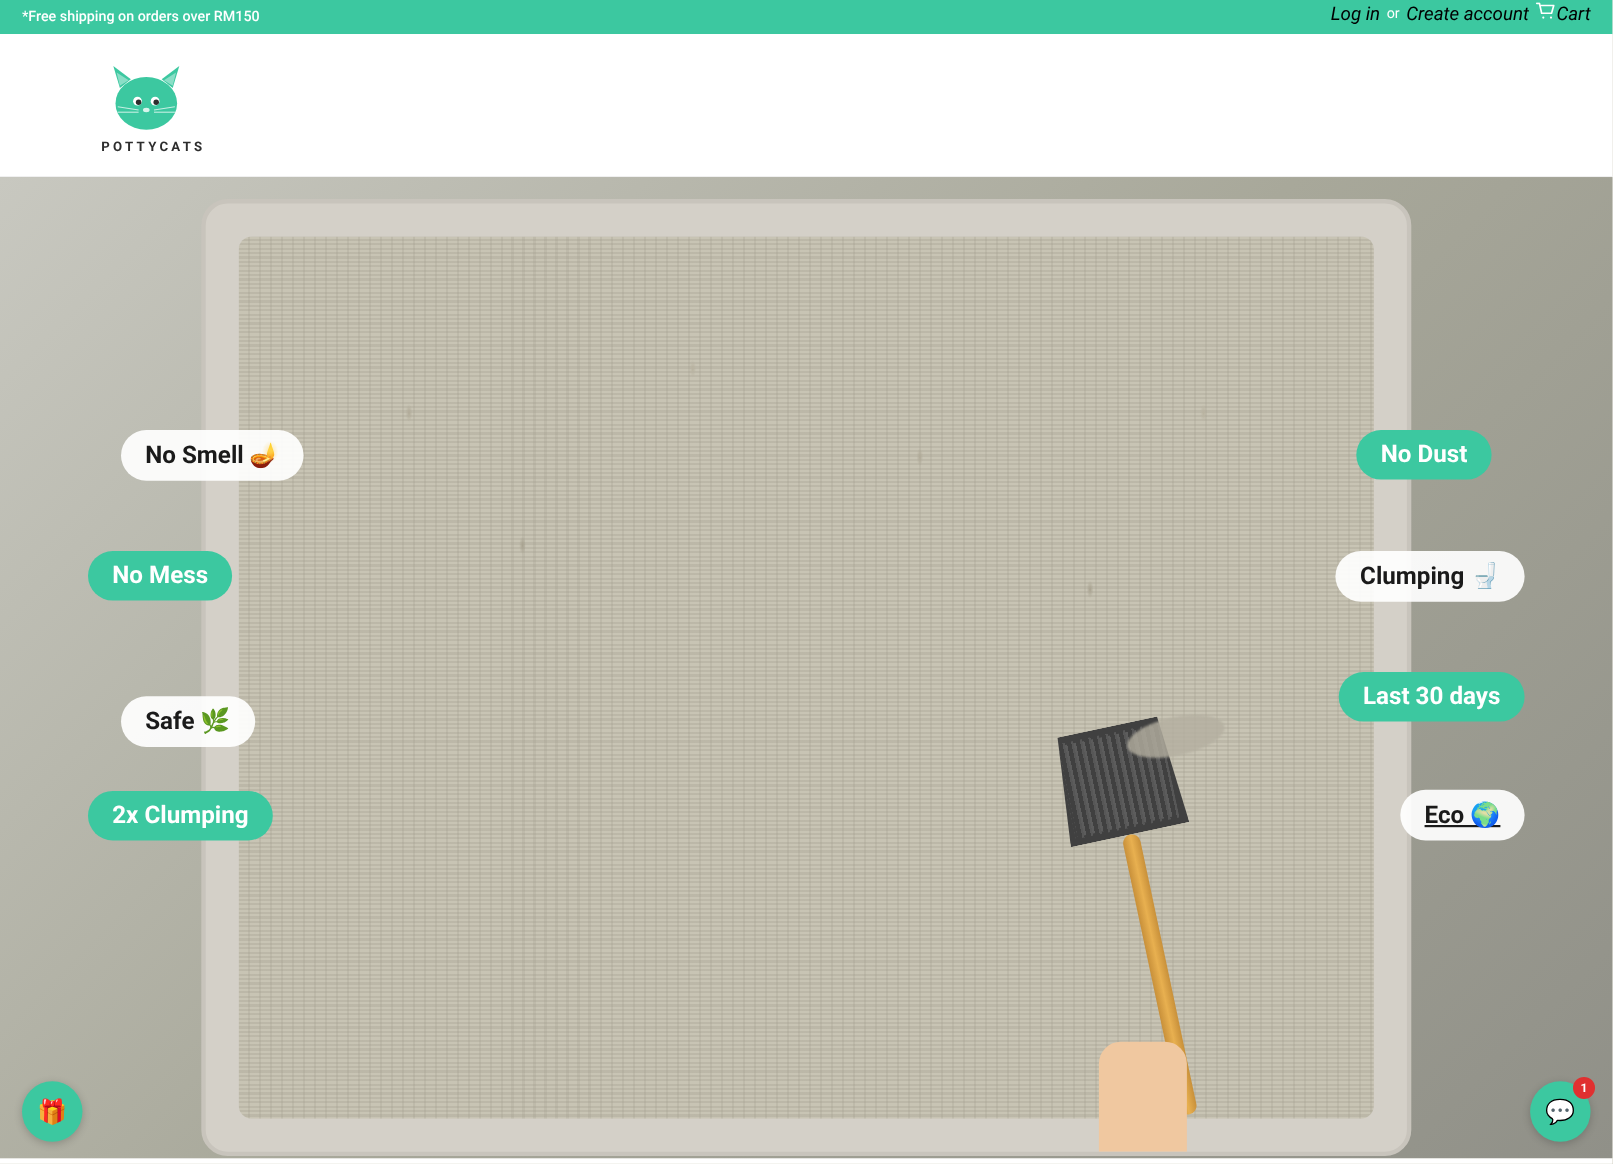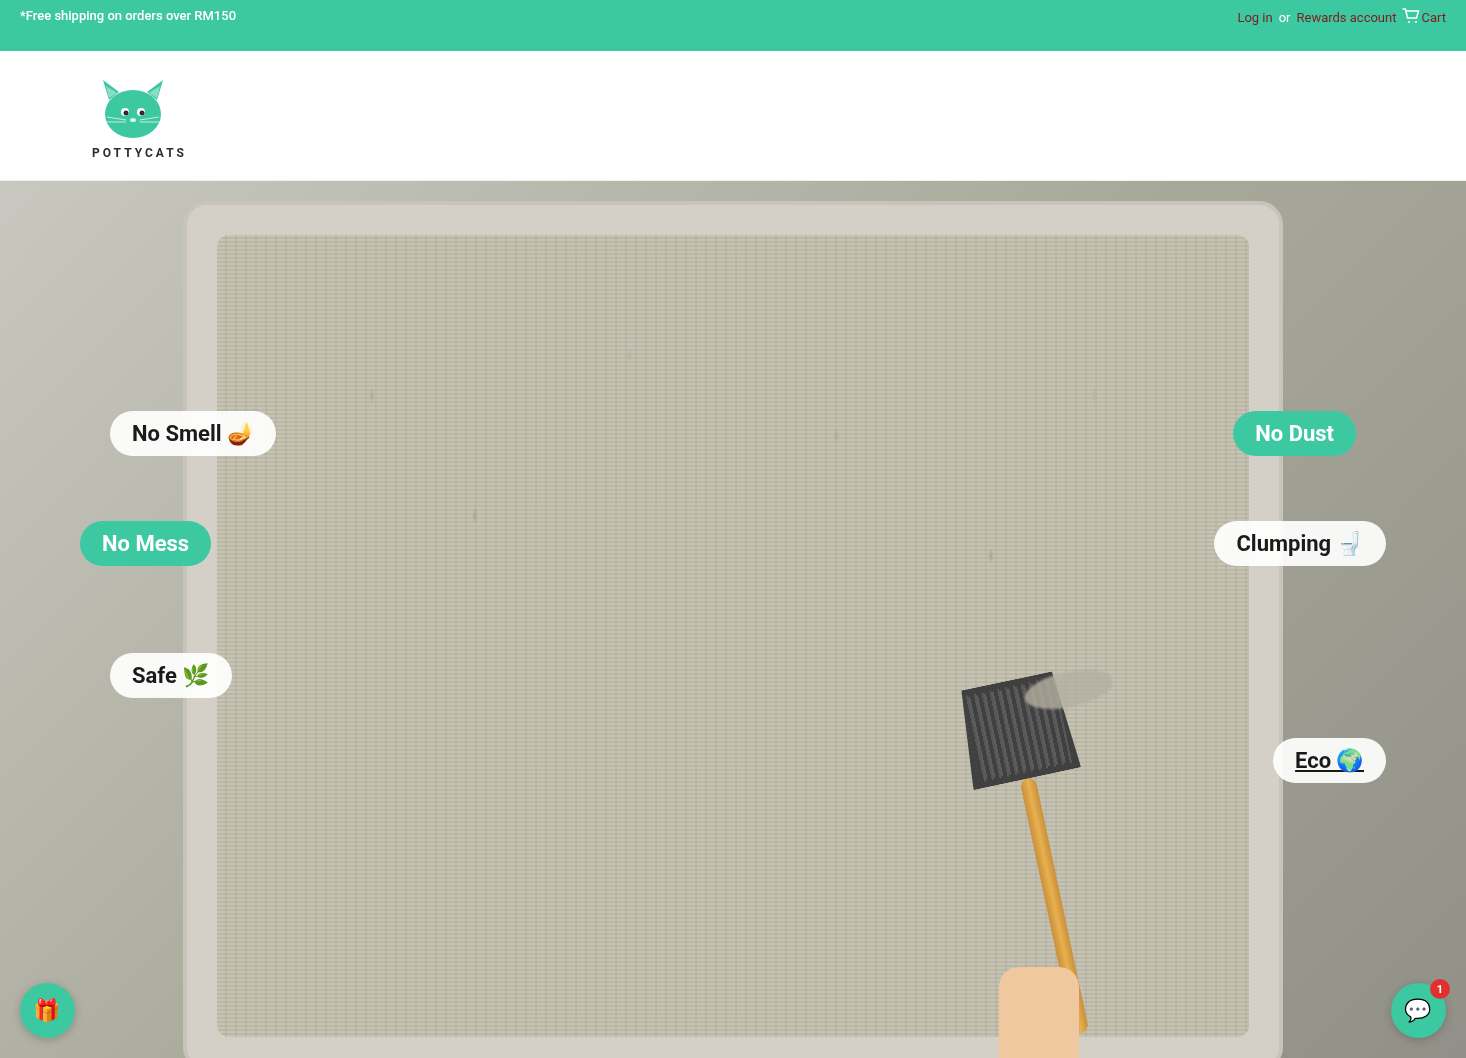--- a/index.html
+++ b/index.html
@@ -14,43 +14,44 @@
       width: 1466px;
       min-height: 1058px;
       overflow-x: hidden;
     }
 
     
     .announcement-bar {
       background: #3cc8a0;
       padding: 8px 20px;
       display: flex;
-      align-items: flex-start;
+      align-items: flex-end;
       justify-content: space-between;
-      height: 51px;
+      height: 31px;
     }
 
     .announcement-text {
       color: #fff;
       font-size: 13px;
       font-weight: 500;
     }
 
     .top-nav-right {
       display: flex;
       align-items: center;
       gap: 6px;
       font-size: 13px;
       color: #fff;
     }
 
     .top-nav-right a {
-      color: #7f1d1d;
+      color: #000000;
       text-decoration: none;
-      font-size: 13px;
+      font-size: 17px;
+      font-style: italic;
     }
 
     .cart-link {
       display: flex;
       align-items: center;
       gap: 1px;
       color: #fff;
       text-decoration: none;
       font-size: 13px;
     }
@@ -318,21 +319,21 @@
     }
   </style>
 </head>
 <body>
 
 <div class="announcement-bar">
   <span class="announcement-text">*Free shipping on orders over RM150</span>
   <div class="top-nav-right">
     <a href="#">Log in</a>
     <span>or</span>
-    <a href="#">Rewards account</a>
+    <a href="#">Create account</a>
     <a href="#" class="cart-link">
       <span>
         <svg width="18" height="16" viewBox="0 0 18 16" fill="none">
           <path d="M1 1h2.5l2 9h9l2-7H5" stroke="white" stroke-width="1.5" stroke-linecap="round" stroke-linejoin="round"></path>
           <circle cx="7" cy="14" r="1" fill="white"></circle>
           <circle cx="14" cy="14" r="1" fill="white"></circle>
         </svg>
       </span>
       <span>Cart</span>
     </a>
@@ -400,21 +401,27 @@
     </div>
 
     <div class="feature-bubble bubble-white bubble-flushable">
       <span>Clumping 🚽</span>
     </div>
 
     <div class="feature-bubble bubble-white bubble-safe">
       <span>Safe 🌿</span>
     </div>
 
-
+    <div class="feature-bubble bubble-teal bubble-last30">
+      <span>Last 30 days</span>
+    </div>
+
+    <div class="feature-bubble bubble-teal bubble-2xclumping">
+      <span>2x Clumping</span>
+    </div>
 
     <div class="feature-bubble bubble-white bubble-eco">
       <span>Eco 🌍</span>
     </div>
 
   </div>
 </section>
 
 <div class="widget-rewards">
   <span class="widget-icon">🎁</span>

